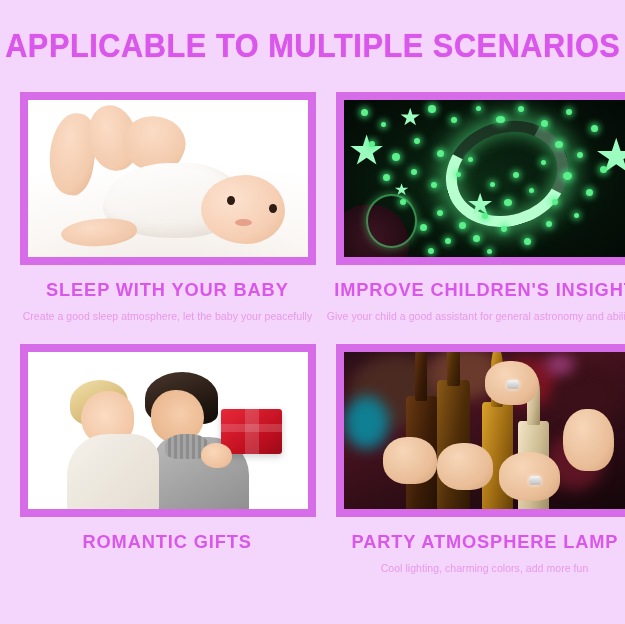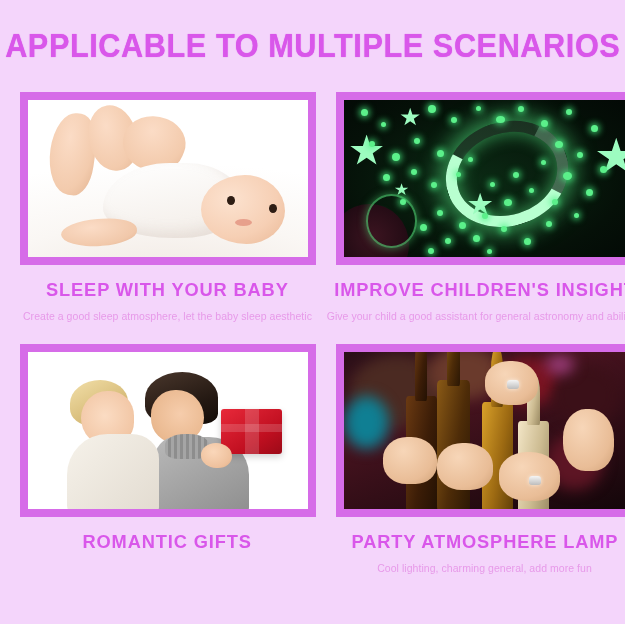--- a/index.html
+++ b/index.html
@@ -290,21 +290,21 @@
         <div class="baby-leg l3"></div>
         <div class="baby-body"></div>
         <div class="baby-arm"></div>
         <div class="baby-head"></div>
         <div class="baby-eye e1"></div>
         <div class="baby-eye e2"></div>
         <div class="baby-mouth"></div>
       </div>
     </div>
     <div class="card-title">SLEEP WITH YOUR BABY</div>
-    <div class="card-sub">Create a good sleep atmosphere, let the baby sleep aesthetic</div>
+    <div class="card-sub">Create a good sleep atmosphere, let the baby your peacefully</div>
   </section>
 
   <section class="scenario-card col-right">
     <div class="photo-frame">
       <div class="photo photo-stars">
         <div class="moon-arc"></div>
 
         <div class="star-glyph" style="left:2%;  top:22%; width:34px; height:33px;"></div>
         <div class="star-glyph" style="left:20%; top:5%;  width:20px; height:19px;"></div>
         <div class="star-glyph" style="left:44%; top:59%; width:25px; height:24px;"></div>
@@ -411,16 +411,16 @@
         <div class="p-hand" style="left:33%; top:58%; width:20%; height:30%;"></div>
         <div class="p-hand" style="left:55%; top:64%; width:22%; height:31%;"></div>
         <div class="p-hand" style="left:50%; top:6%;  width:19%; height:28%;"></div>
         <div class="p-hand" style="right:4%; top:36%; width:18%; height:40%;"></div>
 
         <div class="p-ring" style="left:66%; top:79%;"></div>
         <div class="p-ring" style="left:58%; top:18%;"></div>
       </div>
     </div>
     <div class="card-title">PARTY ATMOSPHERE LAMP</div>
-    <div class="card-sub">Cool lighting, charming general, add more fun</div>
+    <div class="card-sub">Cool lighting, charming colors, add more fun</div>
   </section>
 
 </main>
 
 </body></html>

